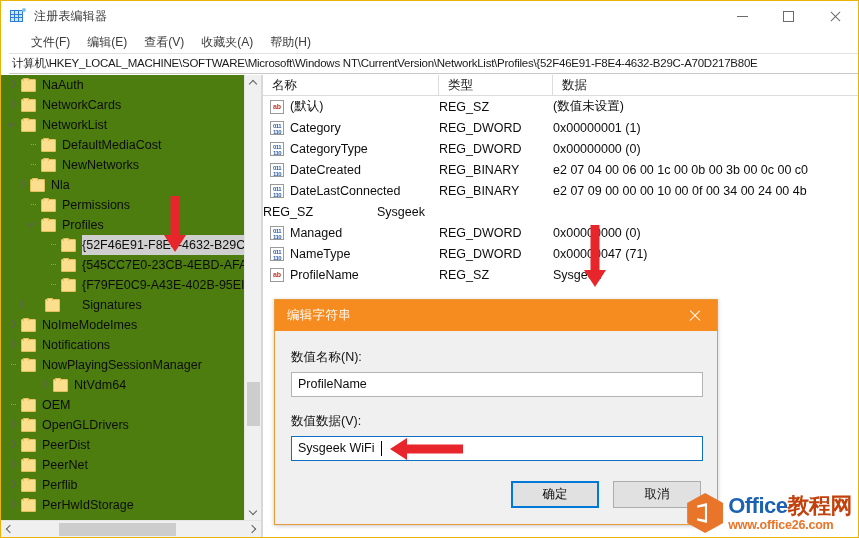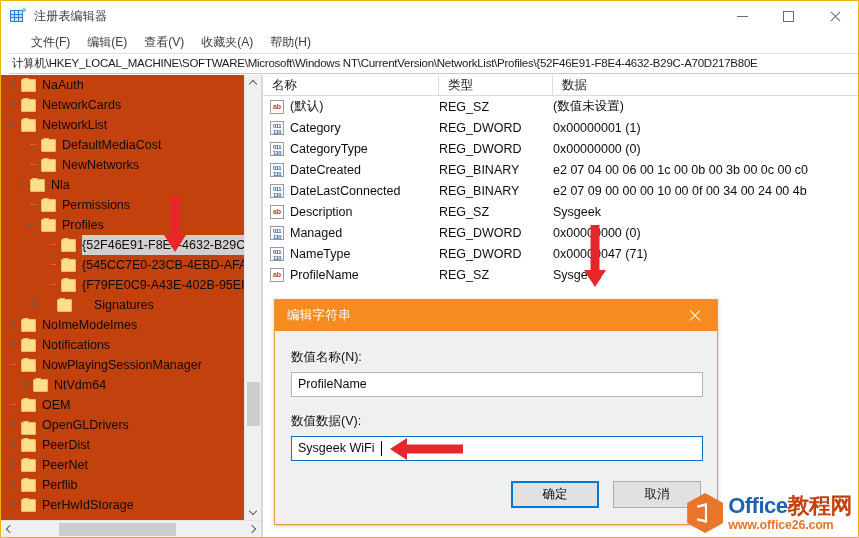--- a/index.html
+++ b/index.html
@@ -151,21 +151,21 @@
     position: absolute;
     left: 0; top: 74px;
     width: 857px;
     height: 462px;
     display: flex;
   }
   .tree-pane {
     position: relative;
     width: 260px;
     height: 462px;
-    background: #c2410c;
+    background: #4d7c0f;
     box-sizing: border-box;
     overflow: hidden;
   }
   .tree-scroll-area {
     position: absolute;
     left: 0; top: 0;
     right: 17px; bottom: 17px;
     overflow: hidden;
   }
   .splitter {
@@ -655,51 +655,51 @@
           <div class="tree-row" style="padding-left: 44px;">
             <span class="twisty leafline"></span>
             <span class="folder"></span>
             <span class="tree-label">{545CC7E0-23CB-4EBD-AFA</span>
           </div>
           <div class="tree-row" style="padding-left: 44px;">
             <span class="twisty leafline"></span>
             <span class="folder"></span>
             <span class="tree-label">{F79FE0C9-A43E-402B-95EI</span>
           </div>
-          <div class="tree-row" style="padding-left: 24px; gap: 16px;">
+          <div class="tree-row" style="padding-left: 12px; gap: 16px;">
             <span class="twisty has"></span>
             <span class="folder"></span>
             <span class="tree-label">Signatures</span>
           </div>
           <div class="tree-row" style="padding-left: 4px;">
             <span class="twisty has"></span>
             <span class="folder"></span>
             <span class="tree-label">NoImeModeImes</span>
           </div>
           <div class="tree-row" style="padding-left: 4px;">
             <span class="twisty has"></span>
             <span class="folder"></span>
             <span class="tree-label">Notifications</span>
           </div>
           <div class="tree-row" style="padding-left: 4px;">
             <span class="twisty leafline"></span>
             <span class="folder"></span>
             <span class="tree-label">NowPlayingSessionManager</span>
           </div>
-          <div class="tree-row" style="padding-left: 16px;">
+          <div class="tree-row" style="padding-left: 16px; margin-left: 20px;">
             <span class="twisty has"></span>
             <span class="folder"></span>
             <span class="tree-label">NtVdm64</span>
           </div>
           <div class="tree-row" style="padding-left: 4px;">
             <span class="twisty leafline"></span>
             <span class="folder"></span>
             <span class="tree-label">OEM</span>
           </div>
-          <div class="tree-row" style="padding-left: 4px; align-items: flex-end;">
+          <div class="tree-row" style="padding-left: 4px;">
             <span class="twisty has"></span>
             <span class="folder"></span>
             <span class="tree-label">OpenGLDrivers</span>
           </div>
           <div class="tree-row" style="padding-left: 4px;">
             <span class="twisty has"></span>
             <span class="folder"></span>
             <span class="tree-label">PeerDist</span>
           </div>
           <div class="tree-row" style="padding-left: 4px;">
@@ -780,24 +780,20 @@
           </div>
           <div class="list-row">
             <div class="cell-name">
               <span class="vicon dw">011<br>110</span>
               <span>DateLastConnected</span>
             </div>
             <div class="cell-type">REG_BINARY</div>
             <div class="cell-data">e2 07 09 00 00 00 10 00 0f 00 34 00 24 00 4b</div>
           </div>
           <div class="list-row">
-            <div class="cell-name">
-              <span class="vicon sz">ab</span>
-              <span>Description</span>
-            </div>
             <div class="cell-type">REG_SZ</div>
             <div class="cell-data">Sysgeek</div>
           </div>
           <div class="list-row">
             <div class="cell-name">
               <span class="vicon dw">011<br>110</span>
               <span>Managed</span>
             </div>
             <div class="cell-type">REG_DWORD</div>
             <div class="cell-data">0x00000000 (0)</div>

